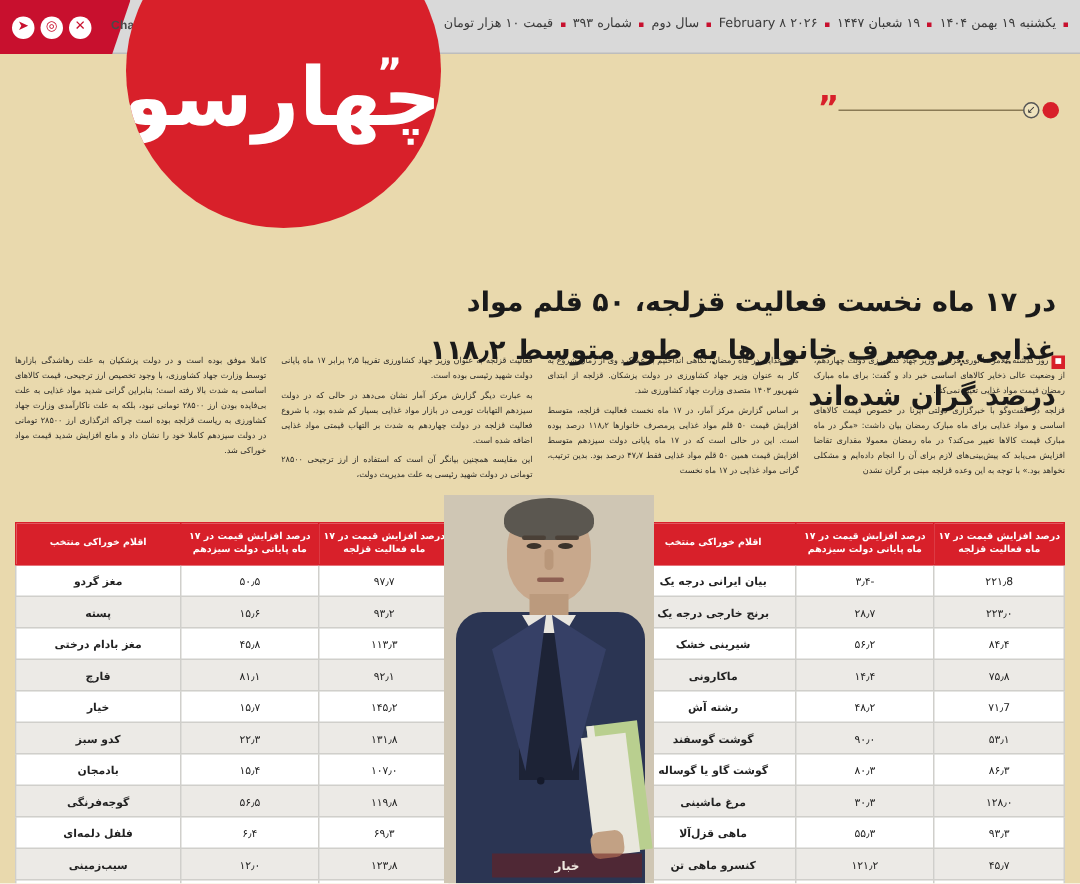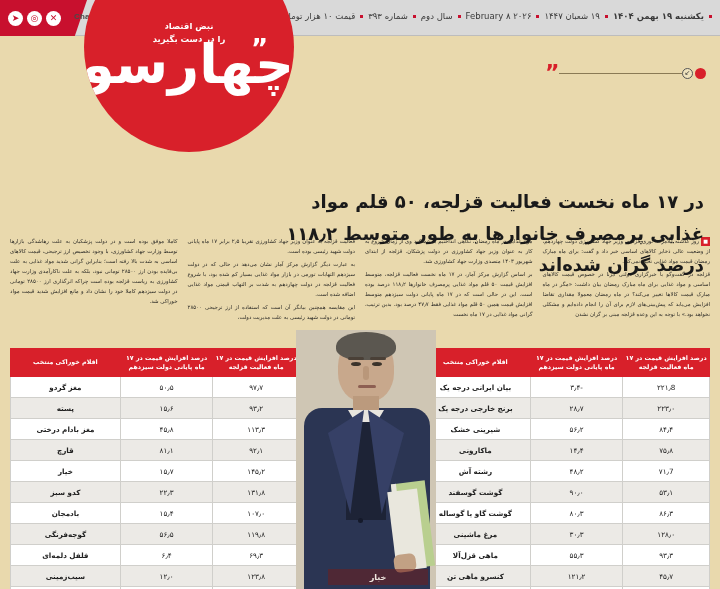--- a/index.html
+++ b/index.html
@@ -45,21 +45,21 @@
   .brandtag b { color: #4a4a4a; }
   .dateline {
     position: absolute; right: 8px; top: 11px;
     font-size: 8.5px; color: #3a3a3a;
     display: flex; align-items: center; gap: 5px;
     direction: rtl;
     white-space: nowrap;
   }
   .dateline .sq { display: inline-block; width: 3px; height: 3px; background: #c8102e; }
   .dateline .seg { white-space: nowrap; }
-  .dateline .seg.first { font-weight: bold; }
+  .dateline .seg.first { font-weight: normal; }
 
   
   .logo-circle {
     position: absolute; left: 84px; top: -58px;
     width: 210px; height: 210px; border-radius: 50%;
     background: #d8202a;
     z-index: 6;
     overflow: hidden;
   }
   .logo-tag {
@@ -241,24 +241,20 @@
       <span class="sq"></span>
       <span class="seg">سال دوم</span>
       <span class="sq"></span>
       <span class="seg">شماره ۳۹۳</span>
       <span class="sq"></span>
       <span class="seg">قیمت ۱۰ هزار تومان</span>
     </div>
   </div>
 
   <div class="logo-circle">
-    <div class="logo-tag">
-      <div>نبض اقتصاد</div>
-      <div>را در دست بگیرید</div>
-    </div>
     <div class="logo-name">چهارسوق</div>
     <div class="logo-quote">”</div>
   </div>
 
   <div class="deco">
     <span class="qmark">”</span>
     <span class="rule"></span>
     <span class="c1">↙</span>
     <span class="c2"></span>
   </div>

